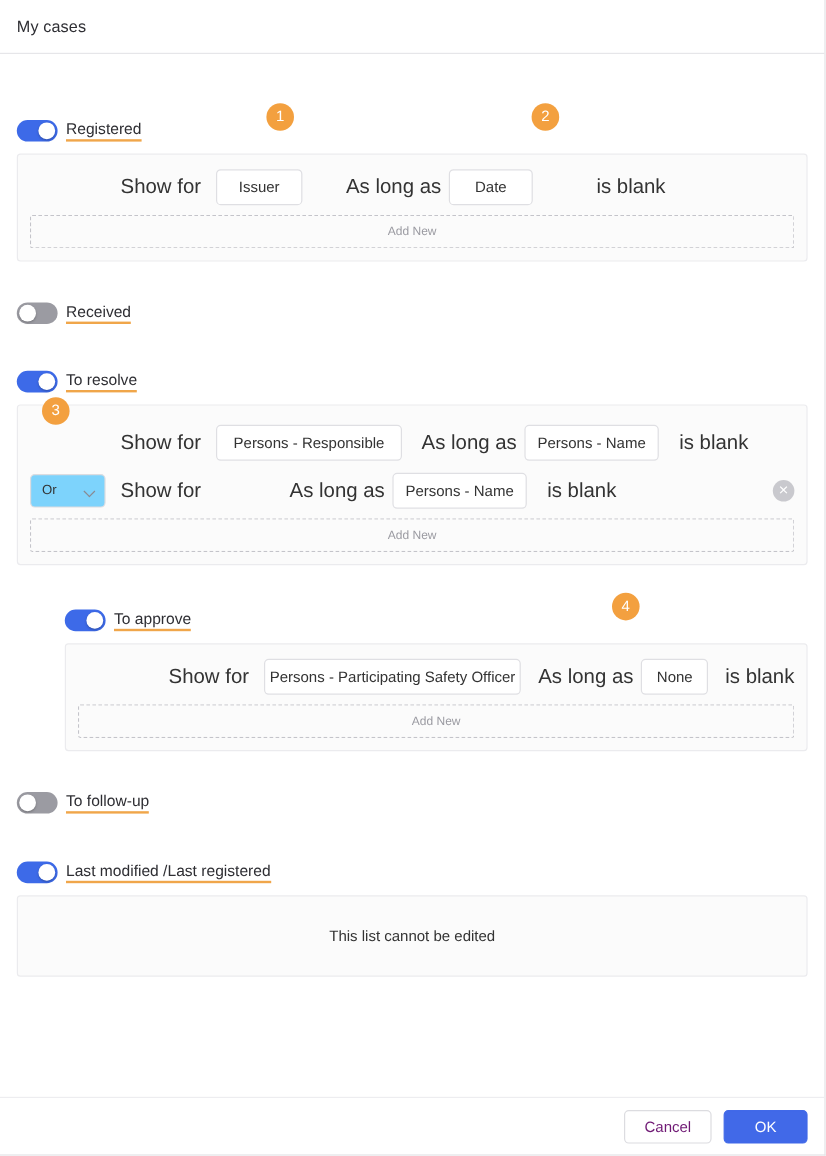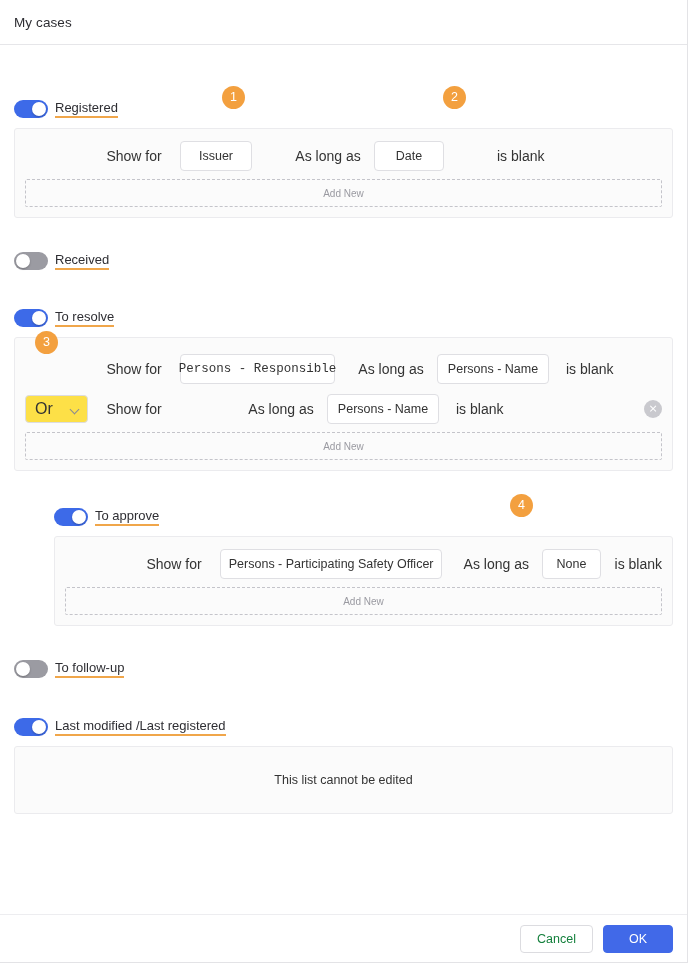--- a/index.html
+++ b/index.html
@@ -100,47 +100,47 @@
     height: 34px;
     margin-bottom: 6px;
     position: relative;
   }
   .rule-row:last-of-type { margin-bottom: 0; }
 
   .conj-slot { width: 63px; flex: 0 0 63px; }
 
   .conj-select {
     width: 63px; height: 28px;
-    background: #fde047;
+    background: #7dd3fc;
     border: 1px solid #dcdce0;
     border-radius: 4px;
     display: flex;
     align-items: center;
     justify-content: space-between;
     padding: 0 7px 0 9px;
-    font-size: 16px;
+    font-size: 11px;
     color: #333333;
     cursor: pointer;
   }
   .chev {
     width: 9px; height: 9px;
     position: relative;
   }
   .chev::before {
     content: "";
     position: absolute;
     left: 0; top: 1px;
     width: 6px; height: 6px;
     border-right: 1.4px solid #8a8a92;
     border-bottom: 1.4px solid #8a8a92;
     transform: rotate(45deg);
   }
 
   .static-lbl {
-    font-size: 14px;
+    font-size: 17px;
     color: #333333;
     white-space: nowrap;
   }
   .lbl-showfor  { width: 92px; flex: 0 0 92px; text-align: center; }
   .lbl-aslongas { width: 92px; flex: 0 0 92px; text-align: center; }
   .lbl-isblank  { flex: 0 0 auto; margin-left: 20px; }
 
   .field {
     height: 30px;
     background: #ffffff;
@@ -222,21 +222,21 @@
     height: 28px;
     min-width: 70px;
     border-radius: 4px;
     font-size: 12.5px;
     display: inline-flex;
     align-items: center;
     justify-content: center;
     cursor: pointer;
     padding: 0 16px;
   }
-  .btn-cancel { background: #ffffff; border: 1px solid #dcdce0; color: #15803d; }
+  .btn-cancel { background: #ffffff; border: 1px solid #dcdce0; color: #701a75; }
   .btn-ok     { background: #4169e8; border: 1px solid #4169e8; color: #ffffff; }
 </style>
 </head>
 <body>
 
 <div class="window">
 
   <div class="titlebar">
     <span class="titlebar-title">My cases</span>
   </div>
@@ -279,21 +279,21 @@
         <div class="toggle on">
             <span class="knob"></span>
           </div>
         <span class="section-label">To resolve</span>
       </div>
       <div class="panel" style="padding-top:14px;">
         <div class="badge" style="left:21px; top:24px;">3</div>
         <div class="rule-row">
           <div class="conj-slot"></div>
           <span class="static-lbl lbl-showfor">Show for</span>
-          <span class="field" style="width:155px; padding:10px;font-family:Liberation Mono, monospace;">Persons - Responsible</span>
+          <span class="field" style="width:155px; padding:10px;">Persons - Responsible</span>
           <span class="static-lbl lbl-aslongas" style="margin-left:10px;">As long as</span>
           <span class="field" style="width:112px; padding:0;">Persons - Name</span>
           <span class="static-lbl lbl-isblank" style="margin-left:17px;">is blank</span>
         </div>
         <div class="rule-row">
           <div class="conj-slot">
             <div class="conj-select">
               <span>Or</span>
               <span class="chev"></span>
             </div>

